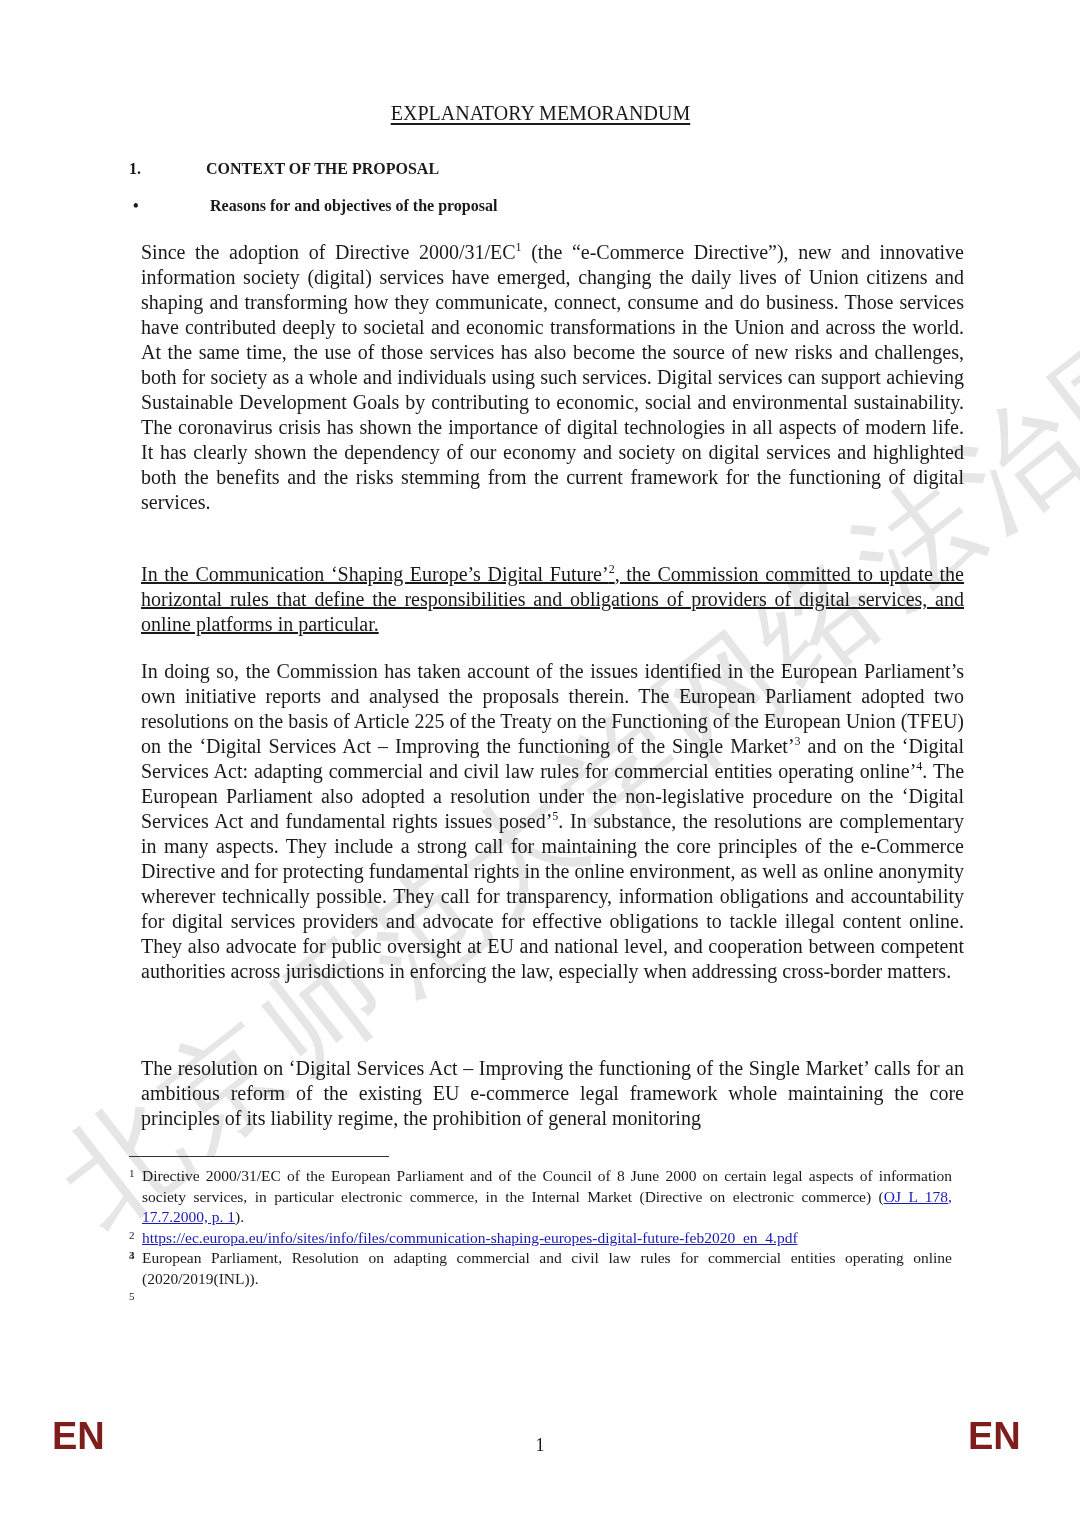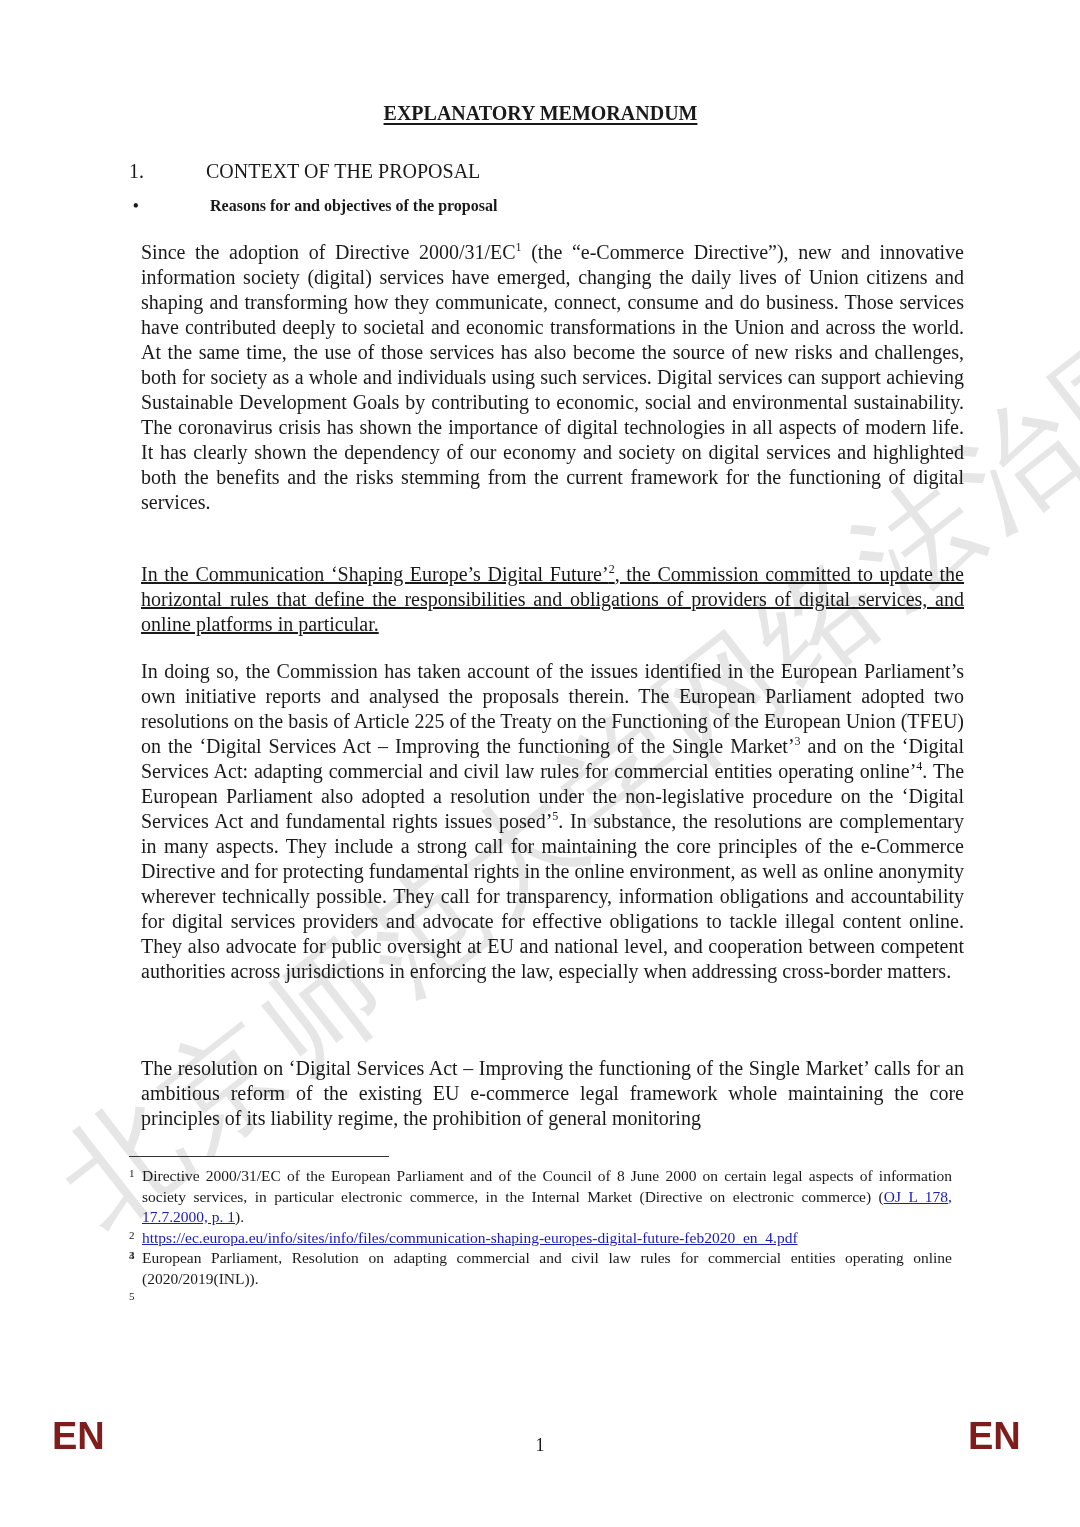--- a/index.html
+++ b/index.html
@@ -13,25 +13,25 @@
   }
   .watermark span {
     position: absolute; left: -60px; top: 720px; width: 1300px;
     transform: rotate(-38deg); transform-origin: center;
     font-family: "DejaVu Sans", sans-serif; font-size: 118px; font-weight: 300;
     color: #e6e6e6; white-space: nowrap; letter-spacing: 8px; text-align: center;
   }
   .page { position: absolute; left: 129px; top: 0; width: 823px; z-index: 1; }
   .title {
     position: absolute; top: 102px; left: 0; width: 823px; text-align: center;
-    font-weight: bold; font-size: 20px; text-decoration: underline;
+    font-weight: normal; font-size: 20px; text-decoration: underline;
     text-underline-offset: 3px;
   }
   .h1 {
-    position: absolute; top: 160px; left: 0; font-weight: normal; font-size: 20px;
+    position: absolute; top: 160px; left: 0; font-weight: bold; font-size: 16px;
   }
   .h1 .num { display: inline-block; width: 77px; }
   .h2 {
     position: absolute; top: 197px; left: 4px; font-weight: bold; font-size: 16px;
   }
   .h2 .bullet { display: inline-block; width: 77px; }
   .body {
     position: absolute; left: 4px; width: 823px; font-size: 20px; line-height: 25px;
     text-align: justify; margin: 8px;
   }

